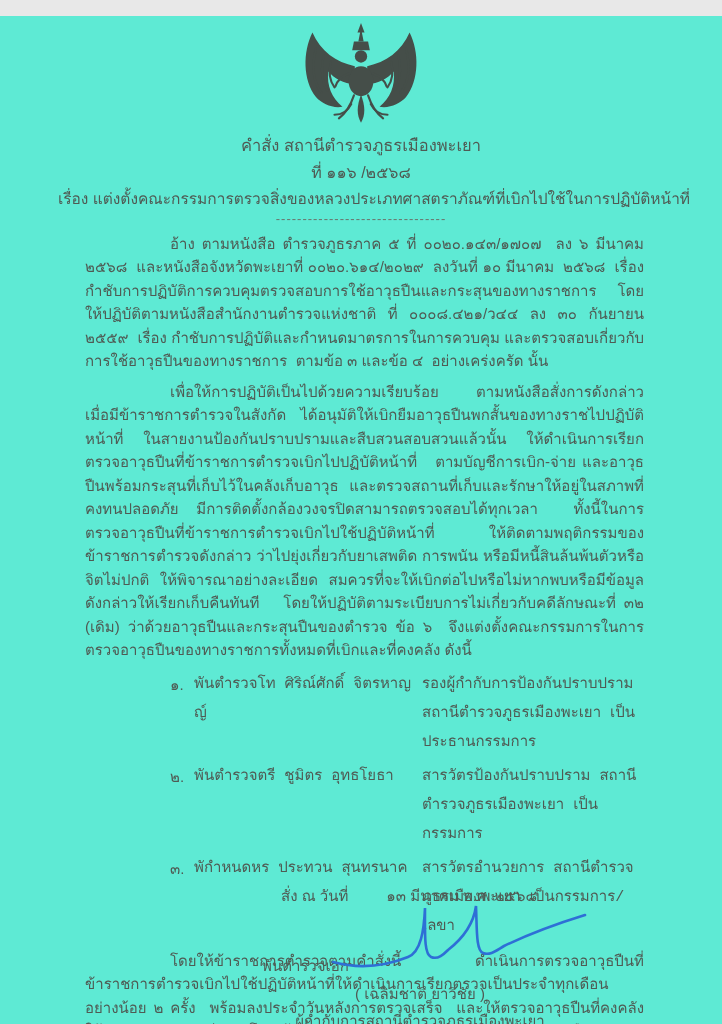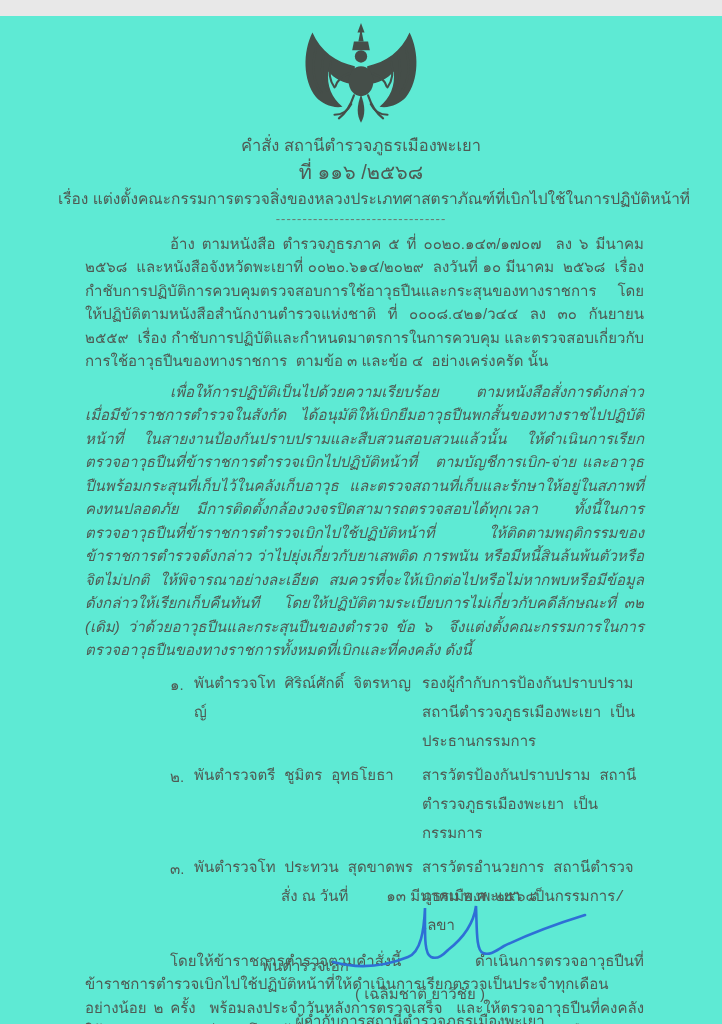--- a/index.html
+++ b/index.html
@@ -6,29 +6,29 @@
   body{background:#e8e8e8;font-family:"Liberation Sans","DejaVu Sans",sans-serif;}
   .page{
     position:relative;width:722px;height:1024px;margin:16px auto;
     background:#5eead4;color:#4f5b54;overflow:hidden;
     font-size:15px;line-height:23.5px;
   }
   .emblem{width:190px;height:110px;margin:6px auto 0 auto;display:block;text-align:center;}
   .emblem svg{width:178px;height:106px;}
   .c{text-align:center;}
   .title-line{font-size:16.5px;margin-top:2px;}
-  .number-line{font-size:20px;margin-top:3px;}
+  .number-line{font-size:16px;margin-top:3px;}
   .subject-line{font-size:15.5px;margin-top:3px;padding-left:26px;}
   .divider{letter-spacing:1px;color:#6a756e;font-size:13px;margin-top:1px;line-height:14px;}
   .content{padding:6px 78px 0 85px;}
   .content p{
     margin:0;text-align:justify;text-justify:inter-word;
     text-indent:85px;white-space:pre-wrap;
   }
-  .content p + p{margin-top:7px;font-style:italic;}
+  .content p + p{margin-top:7px;}
   .committee{margin:8px 0 8px 85px;}
   .committee-row{display:flex;line-height:29px;margin-bottom:5px;}
   .committee-left{width:252px;display:flex;flex:none;}
   .committee-no{width:24px;flex:none;}
   .committee-name{flex:1;font-family:Liberation Mono, monospace;}
   .committee-pos{width:235px;flex:none;font-family:Liberation Mono, monospace;}
   .abs{position:absolute;align-items:flex-end;}
   .date-line{left:281px;top:868px;display:flex;gap:38px;white-space:nowrap;}
   .rank{left:262px;top:938px;white-space:nowrap;}
   .sig{left:328px;top:886px;width:262px;height:72px;}
@@ -98,21 +98,21 @@
       <div class="committee-row">
         <div class="committee-left">
           <span class="committee-no">๒.</span>
           <span class="committee-name">พันตำรวจตรี ชูมิตร  อุทธโยธา</span>
         </div>
         <div class="committee-pos">สารวัตรป้องกันปราบปราม  สถานีตำรวจภูธรเมืองพะเยา เป็นกรรมการ</div>
       </div>
       <div class="committee-row">
         <div class="committee-left">
           <span class="committee-no">๓.</span>
-          <span class="committee-name">พันตำรวจโท ประทวน  สุดขาดพร</span>
+          <span class="committee-name">พักำหนดหร ประทวน  สุนทรนาค</span>
         </div>
         <div class="committee-pos">สารวัตรอำนวยการ สถานีตำรวจภูธรเมืองพะเยา เป็นกรรมการ/เลขา</div>
       </div>
     </div>
 
     <p>โดยให้ข้าราชการตำรวจตามคำสั่งนี้    ดำเนินการตรวจอาวุธปืนที่ข้าราชการตำรวจเบิกไปใช้ปฏิบัติหน้าที่ให้ดำเนินการเรียกตรวจเป็นประจำทุกเดือน  อย่างน้อย ๒ ครั้ง  พร้อมลงประจำวันหลังการตรวจเสร็จ  และให้ตรวจอาวุธปืนที่คงคลัง ให้ครบตรงตามบัญชี   โดยเน้นย้ำการตรวจอย่างจริงจังกำชับห้ามนำอาวุธปืนของทางราชการไปกระทำความผิดหรือนำไปจำนำอย่างเด็ดขาดพร้อมทำความสะอาดอยู่เสมอ   หากไม่นำมาตรวจตามวันเวลาที่กำหนดหรือพบว่านำไปใช้ในทางที่ผิด     ให้ดำเนินการตามระเบียบอย่างเคร่งครัดทันที่พร้อมลงทัณฑ์ตามลำดับชั้น    ในการตรวจให้ทำการบันทึกภาพผลการตรวจ  เพื่อเก็บเป็นหลักฐานและดำเนินการตามระเบียบต่อไป</p>
 
   </div>
 
   <div class="abs date-line">

